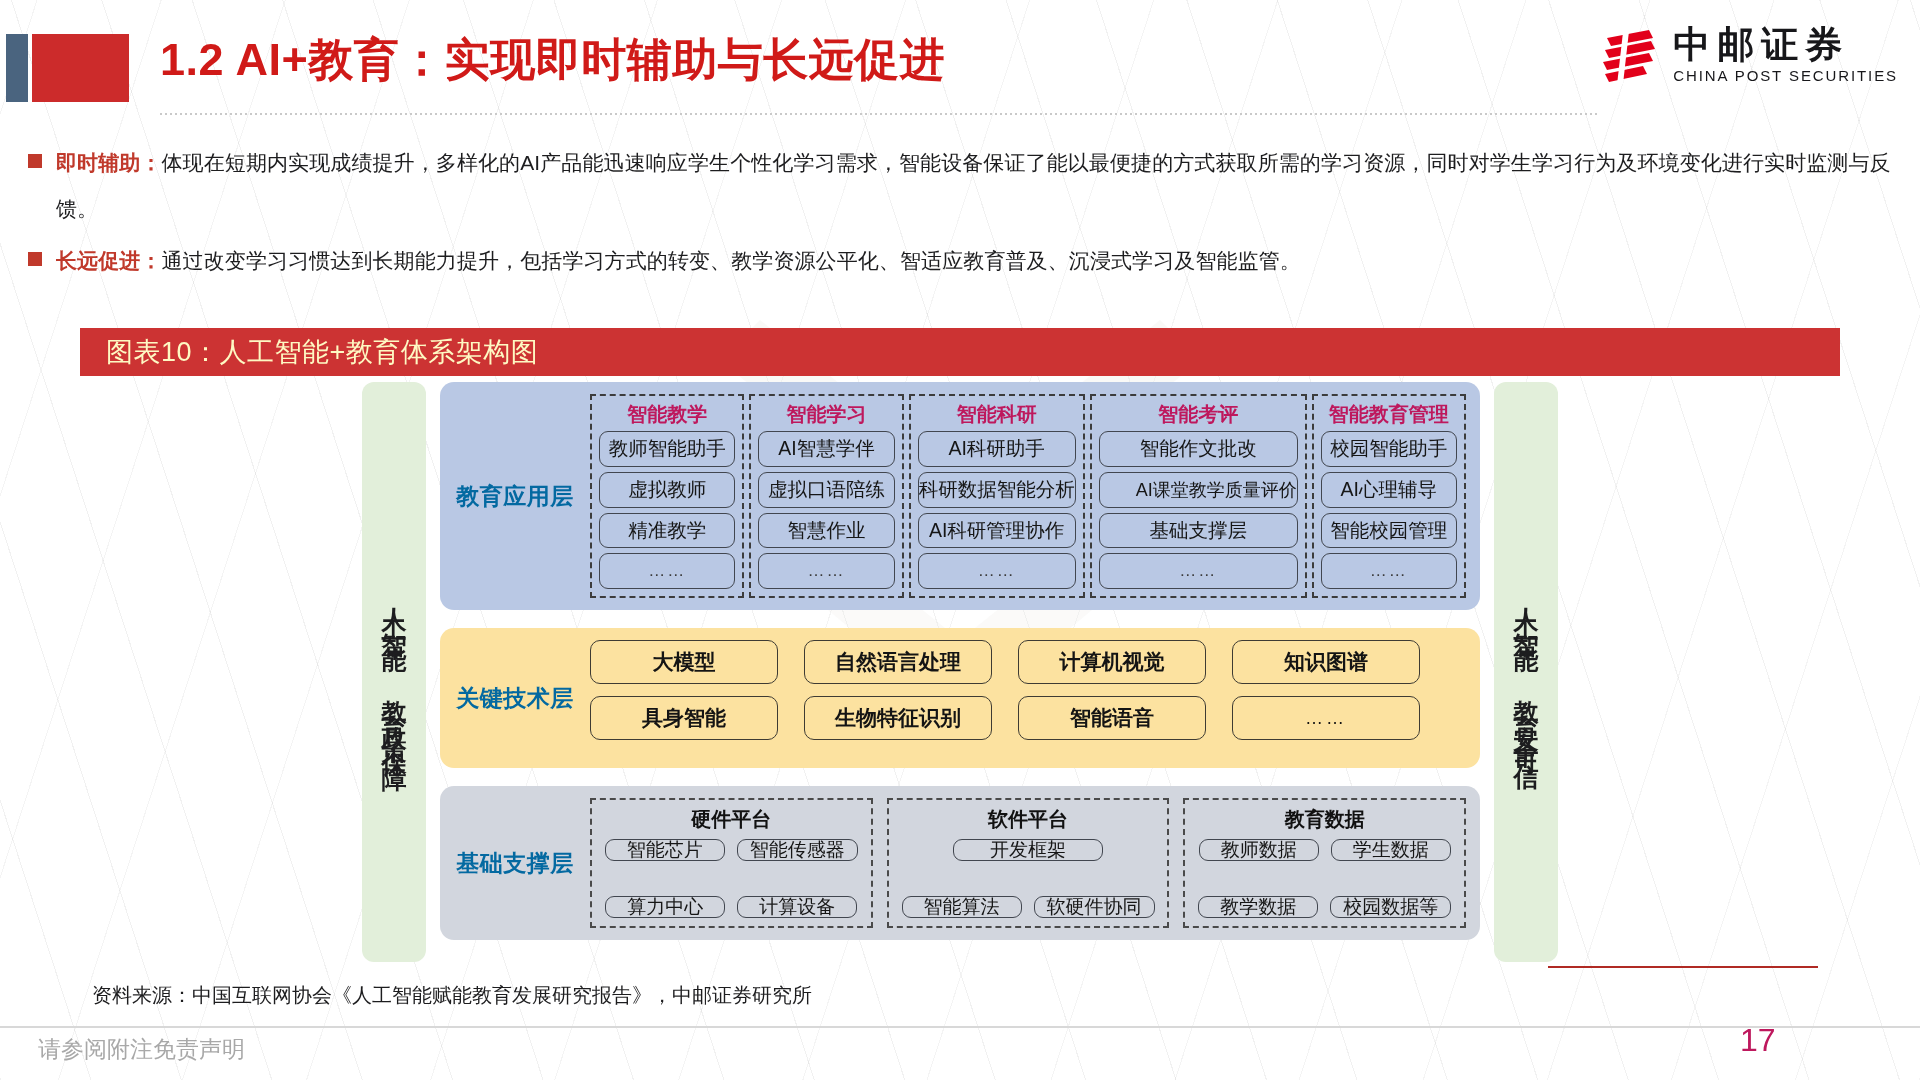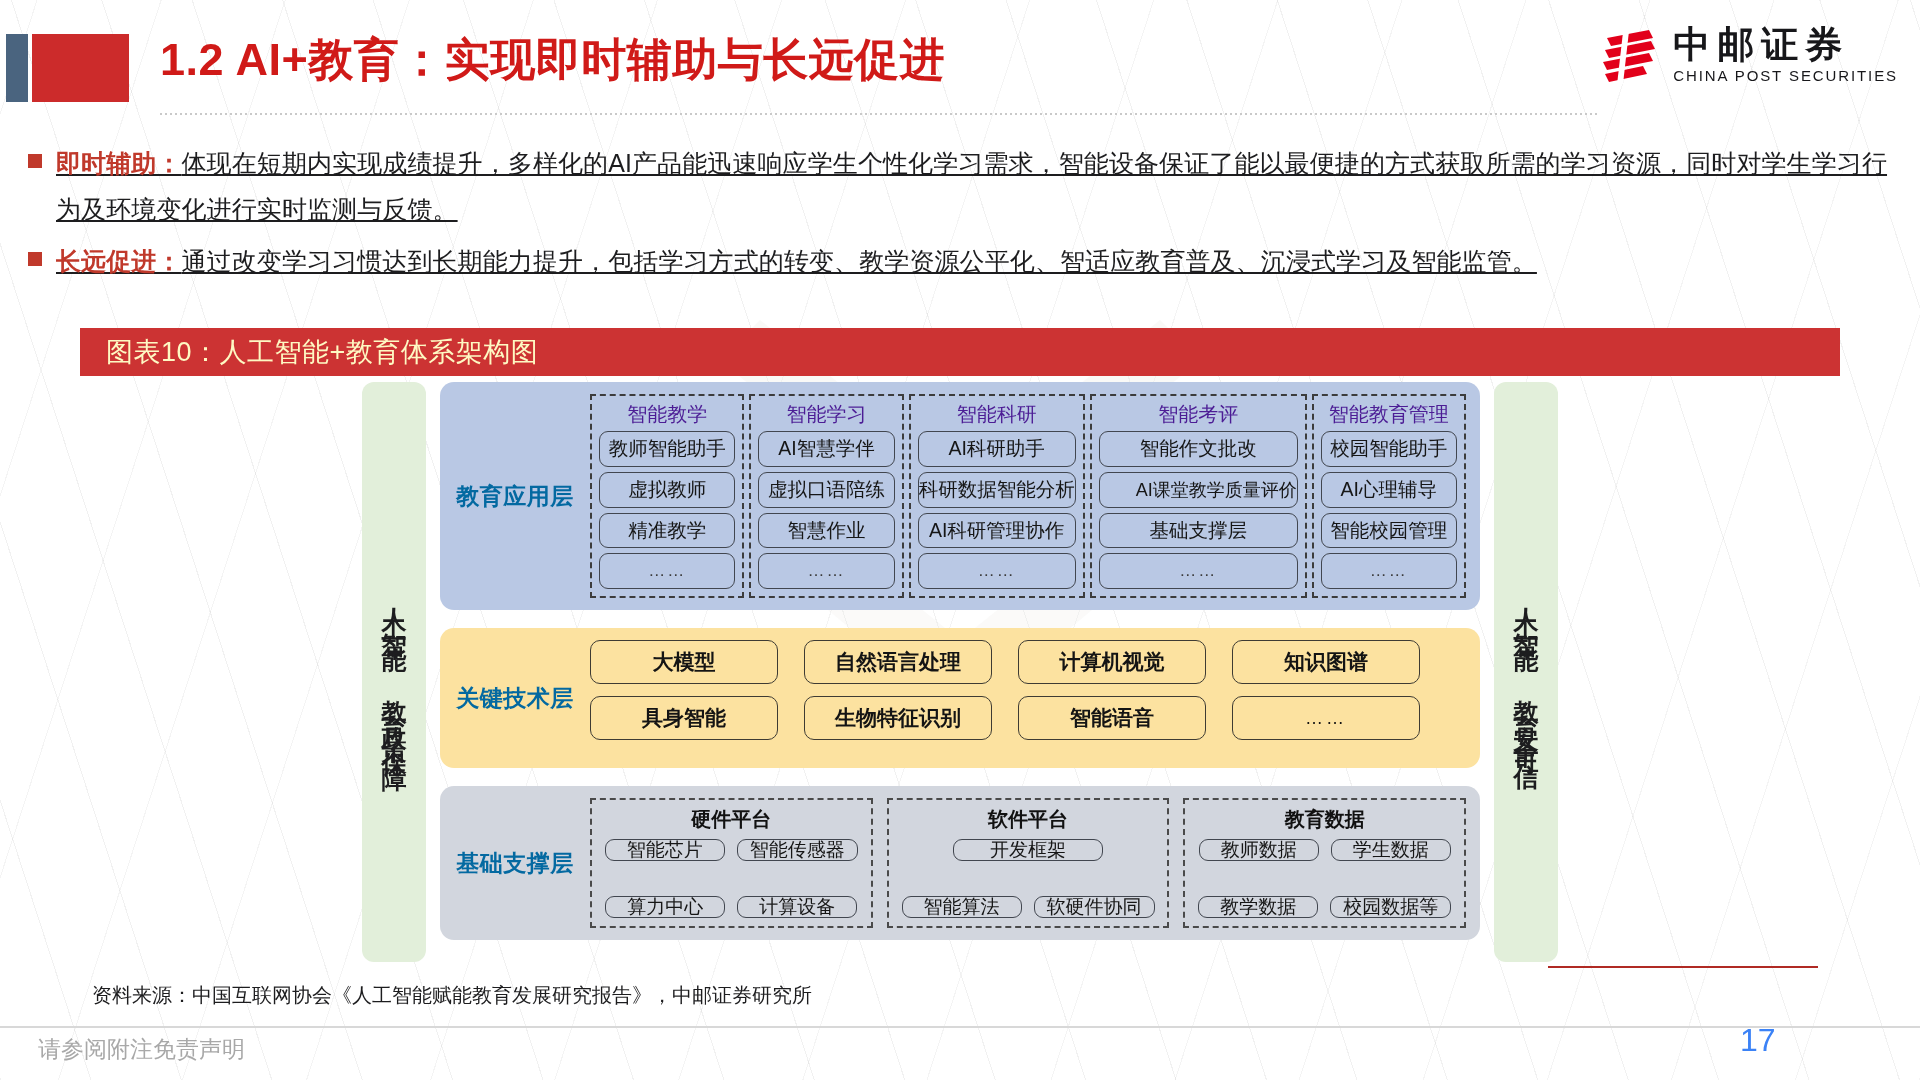--- a/index.html
+++ b/index.html
@@ -108,25 +108,24 @@
     margin-bottom: 6px;
   }
   .bullet-sq {
     width: 14px; height: 14px;
     background: #c0392b;
     flex: none;
     margin-top: 14px;
     margin-right: 14px;
   }
   .bullet-body {
-    font-size: 25px;
+    font-size: 21px;
     line-height: 46px;
     color: #1d1d1f;
     letter-spacing: 0.1px;
-    text-decoration: underline;
   }
   .bullet-lead {
     color: #c0392b;
     font-weight: bold;
   }
 
   
   .fig-bar {
     position: absolute;
     left: 80px; top: 328px;
@@ -216,22 +215,22 @@
     border: 2px dashed #3c3c3c;
     display: flex;
     flex-direction: column;
     align-items: center;
     padding: 5px 7px 7px;
     margin-right: 5px;
   }
   .grp:last-child { margin-right: 0; }
   .grp-title {
     font-size: 20px;
-    font-weight: normal;
-    color: #4c1d95;
+    font-weight: bold;
+    color: #be185d;
     margin-bottom: 3px;
     white-space: nowrap;
   }
   .grp-items {
     flex: 1;
     width: 100%;
     display: flex;
     flex-direction: column;
     justify-content: space-between;
     gap: 5px;
@@ -349,21 +348,21 @@
     left: 38px; top: 1034px;
     font-size: 23px;
     color: #a8a8a8;
     z-index: 5;
     white-space: nowrap;
   }
   .page-no {
     position: absolute;
     left: 1740px; top: 1022px;
     font-size: 32px;
-    color: #3b82f6;
+    color: #be185d;
     z-index: 5;
   }
 </style>
 </head>
 <body>
 
 <div class="bg-grid"></div>
 <svg class="bg-chev" style="left:700px; top:280px;" width="520" height="420" viewBox="0 0 520 420">
   <path d="M60 40 L260 200 L460 40 L500 80 L260 280 L20 80 Z" fill="#e9e7e2" opacity="0.55"></path>
   <path d="M60 200 L260 360 L460 200 L500 240 L260 440 L20 240 Z" fill="#eeece8" opacity="0.5"></path>

